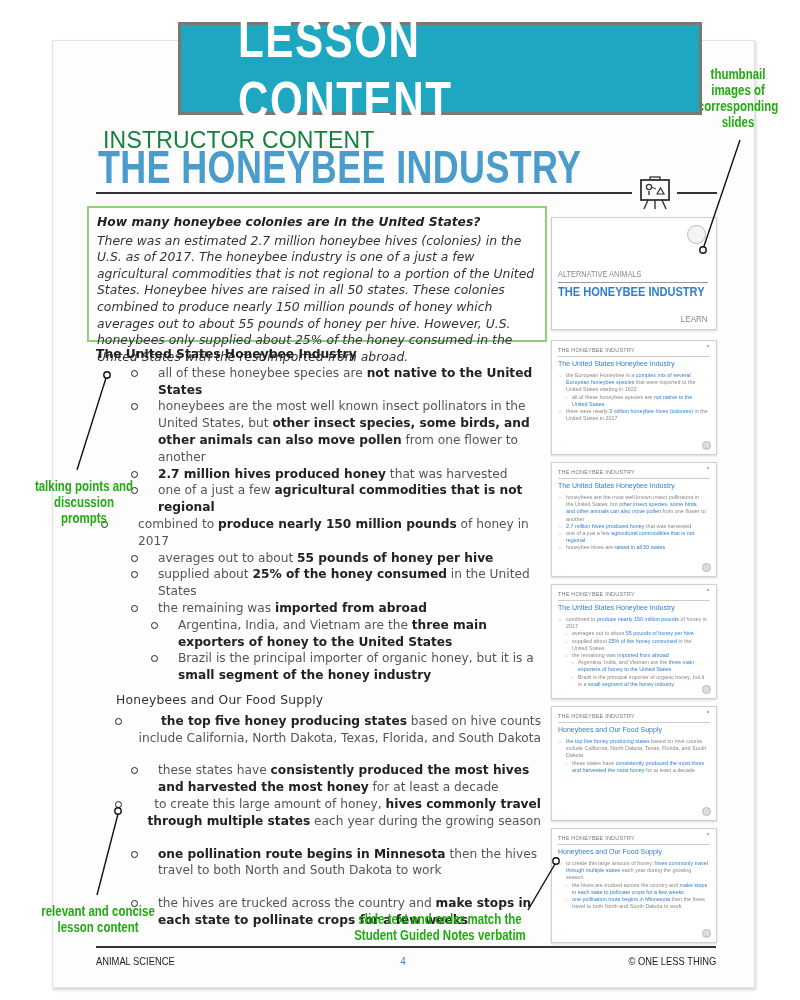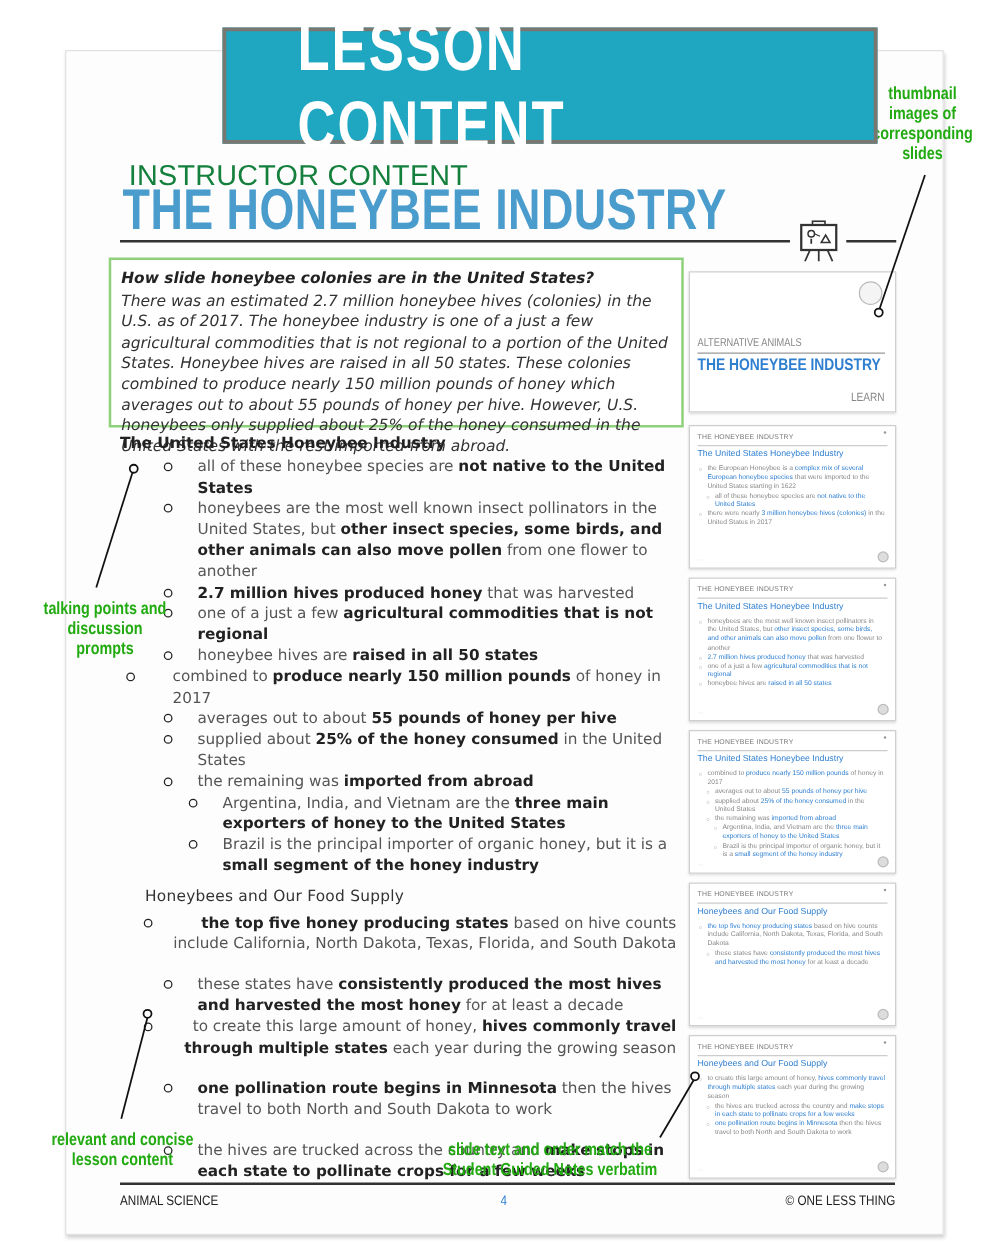--- a/index.html
+++ b/index.html
@@ -120,32 +120,31 @@
   <circle cx="12" cy="11" r="2.6" fill="none" stroke="#333" stroke-width="1.2"></circle>
   <path d="M14.5 11 L19 13" stroke="#333" stroke-width="1"></path>
   <path d="M20 18 L23.5 12 L27 18 Z" fill="none" stroke="#333" stroke-width="1.2"></path>
   <line x1="12" y1="15" x2="12" y2="19" stroke="#333" stroke-width="1.4"></line>
   <line x1="18" y1="24" x2="18" y2="33" stroke="#333" stroke-width="1.4"></line>
   <line x1="11" y1="24" x2="7" y2="33" stroke="#333" stroke-width="1.4"></line>
   <line x1="25" y1="24" x2="29" y2="33" stroke="#333" stroke-width="1.4"></line>
 </svg>
 
 <div class="intro">
-  <div class="q">How slide honeybee colonies are in the United States?</div>
+  <div class="q">How many honeybee colonies are in the United States?</div>
   <div>There was an estimated 2.7 million honeybee hives (colonies) in the U.S. as of 2017. The honeybee industry is one of a just a few agricultural commodities that is not regional to a portion of the United States. Honeybee hives are raised in all 50 states. These colonies combined to produce nearly 150 million pounds of honey which averages out to about 55 pounds of honey per hive. However, U.S. honeybees only supplied about 25% of the honey consumed in the United States with the rest imported from abroad.</div>
 </div>
 
 <div class="content">
   <div class="sec-head">The United States Honeybee Industry</div>
   <div id="sec0">
       <div class="b l2 s1"><span class="dot"></span><span>all of these honeybee species are </span><strong>not native to the United States</strong><span></span></div>
       <div class="b l2 s1"><span class="dot"></span><span>honeybees are the most well known insect pollinators in the United States, but </span><strong>other insect species, some birds, and other animals can also move pollen</strong><span> from one flower to another</span></div>
       <div class="b l2 s1"><span class="dot"></span><span></span><strong>2.7 million hives produced honey</strong><span> that was harvested</span></div>
       <div class="b l2 s1"><span class="dot"></span><span>one of a just a few </span><strong>agricultural commodities that is not regional</strong><span></span></div>
-      <div class="b l2 s1"><span class="dot"></span><span>honeybee hives are </span><strong>raised in all 50 states</strong><span></span></div>
       <div class="b l1 s1"><span class="dot"></span><span>combined to </span><strong>produce nearly 150 million pounds</strong><span> of honey in 2017</span></div>
       <div class="b l2 s1"><span class="dot"></span><span>averages out to about </span><strong>55 pounds of honey per hive</strong><span></span></div>
       <div class="b l2 s1"><span class="dot"></span><span>supplied about </span><strong>25% of the honey consumed</strong><span> in the United States</span></div>
       <div class="b l2 s1"><span class="dot"></span><span>the remaining was </span><strong>imported from abroad</strong><span></span></div>
       <div class="b l3 s1"><span class="dot"></span><span>Argentina, India, and Vietnam are the </span><strong>three main exporters of honey to the United States</strong><span></span></div>
       <div class="b l3 s1"><span class="dot"></span><span>Brazil is the principal importer of organic honey, but it is a </span><strong>small segment of the honey industry</strong><span></span></div>
     </div>
   <div class="sec-head two">Honeybees and Our Food Supply</div>
   <div id="sec1">
       <div class="b l1 f"><span class="dot"></span><span></span><strong>the top five honey producing states</strong><span> based on hive counts include California, North Dakota, Texas, Florida, and South Dakota</span></div>

